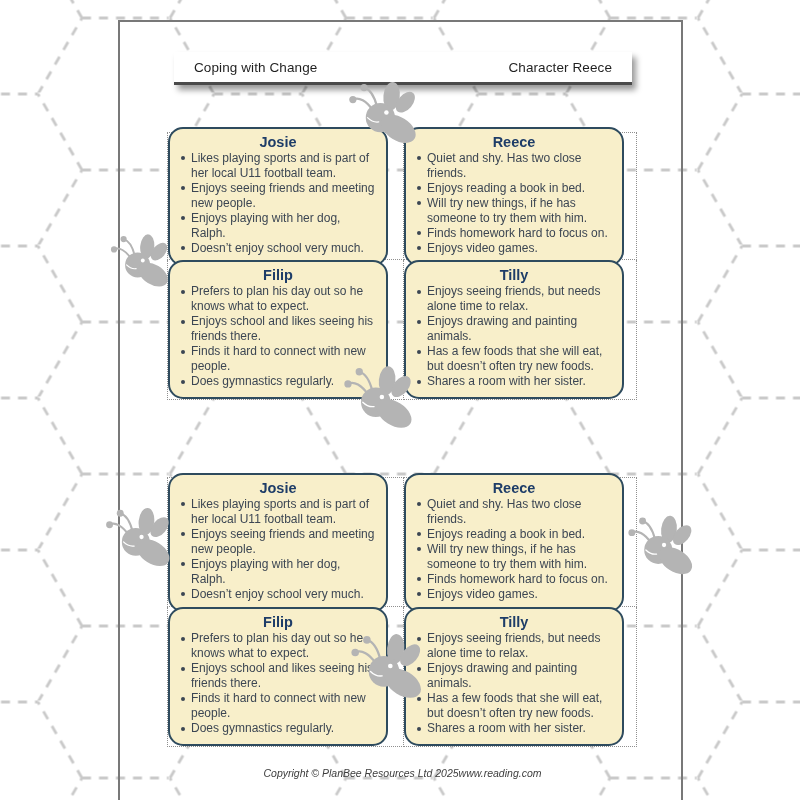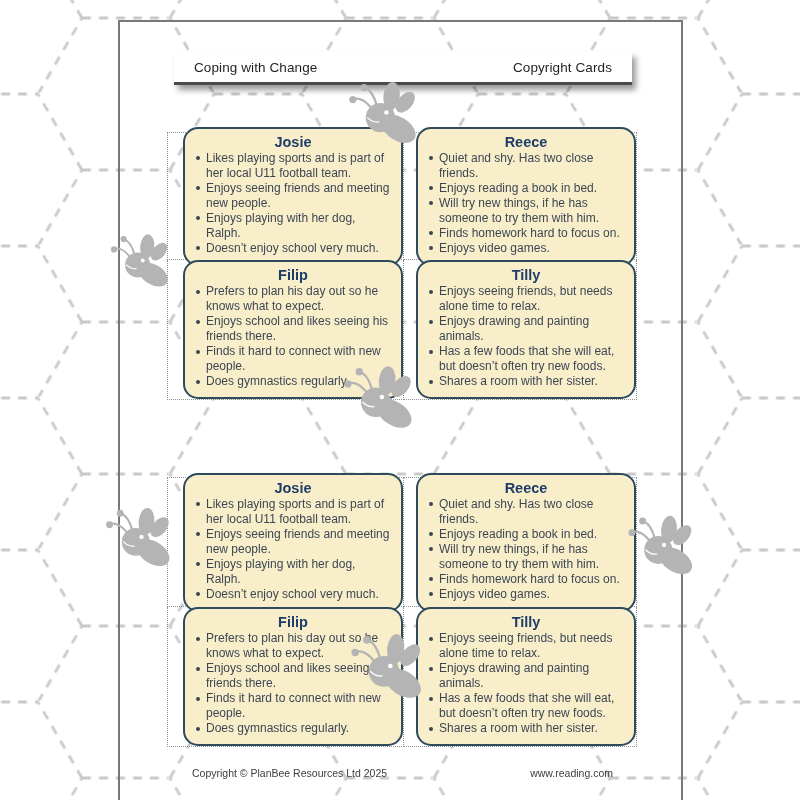--- a/index.html
+++ b/index.html
@@ -28,21 +28,21 @@
   }
 
   
   .block{
     position:absolute;left:47px;width:470px;
     display:grid;grid-template-columns:237px 233px;
   }
   .block-a{top:110px;height:265px;grid-template-rows:128px 1fr;}
   .block-b{top:455px;height:260px;grid-template-rows:130px 1fr;}
   .cell{
-    display:flex;align-items:center;justify-content:flex-end;box-sizing:border-box;
+    display:flex;align-items:center;justify-content:flex-start;box-sizing:border-box;
     border-right:1px dotted #8f8f8f;border-bottom:1px dotted #8f8f8f;
   }
   .cell:nth-child(odd){border-left:1px dotted #8f8f8f;}
   .cell:nth-child(1),.cell:nth-child(2){border-top:1px dotted #8f8f8f;}
 
   
   .card{
     width:220px;box-sizing:border-box;
     background:var(--card-bg,#f8efca);
     border:2px solid var(--card-border,#2e4b5e);
@@ -58,22 +58,22 @@
     color:var(--body-color,#3c4653);
   }
   .card-list li::before{
     content:"";position:absolute;left:3px;top:5.5px;width:4px;height:4px;
     border-radius:50%;background:var(--body-color,#3c4653);
   }
 
   
   .page-footer{
     position:absolute;left:72px;right:68px;top:745px;
-    display:flex;justify-content:space-between;
-    font-size:10.5px;color:#3d3d3d;
+    display:flex;justify-content:center;
+    font-size:10.5px;color:#3d3d3d;font-style:italic;
   }
 
   
   .bee{position:absolute;z-index:5;pointer-events:none;}
   .bee svg{display:block;width:100%;height:100%;}
   .defs-holder{position:absolute;width:0;height:0;overflow:hidden;}
 </style>
 </head>
 <body style="--card-bg: #f8efca; --card-border: #2e4b5e; --title-color: #1e3d68; --body-color: #3c4653;">
 
@@ -88,21 +88,21 @@
         </g>
       </pattern>
     </defs>
     <rect width="800" height="800" fill="url(#hexpat)"></rect>
   </svg>
 
   <div class="page">
 
     <div class="titlebar">
       <span>Coping with Change</span>
-      <span>Copyright Cards</span>
+      <span>Character Reece</span>
     </div>
 
     <div class="block block-a">
         <div class="cell">
           <div class="card">
             <h3 class="card-title">Josie</h3>
             <ul class="card-list">
               <li>Likes playing sports and is part of her local U11 football team.</li>
               <li>Enjoys seeing friends and meeting new people.</li>
               <li>Enjoys playing with her dog, Ralph.</li>

